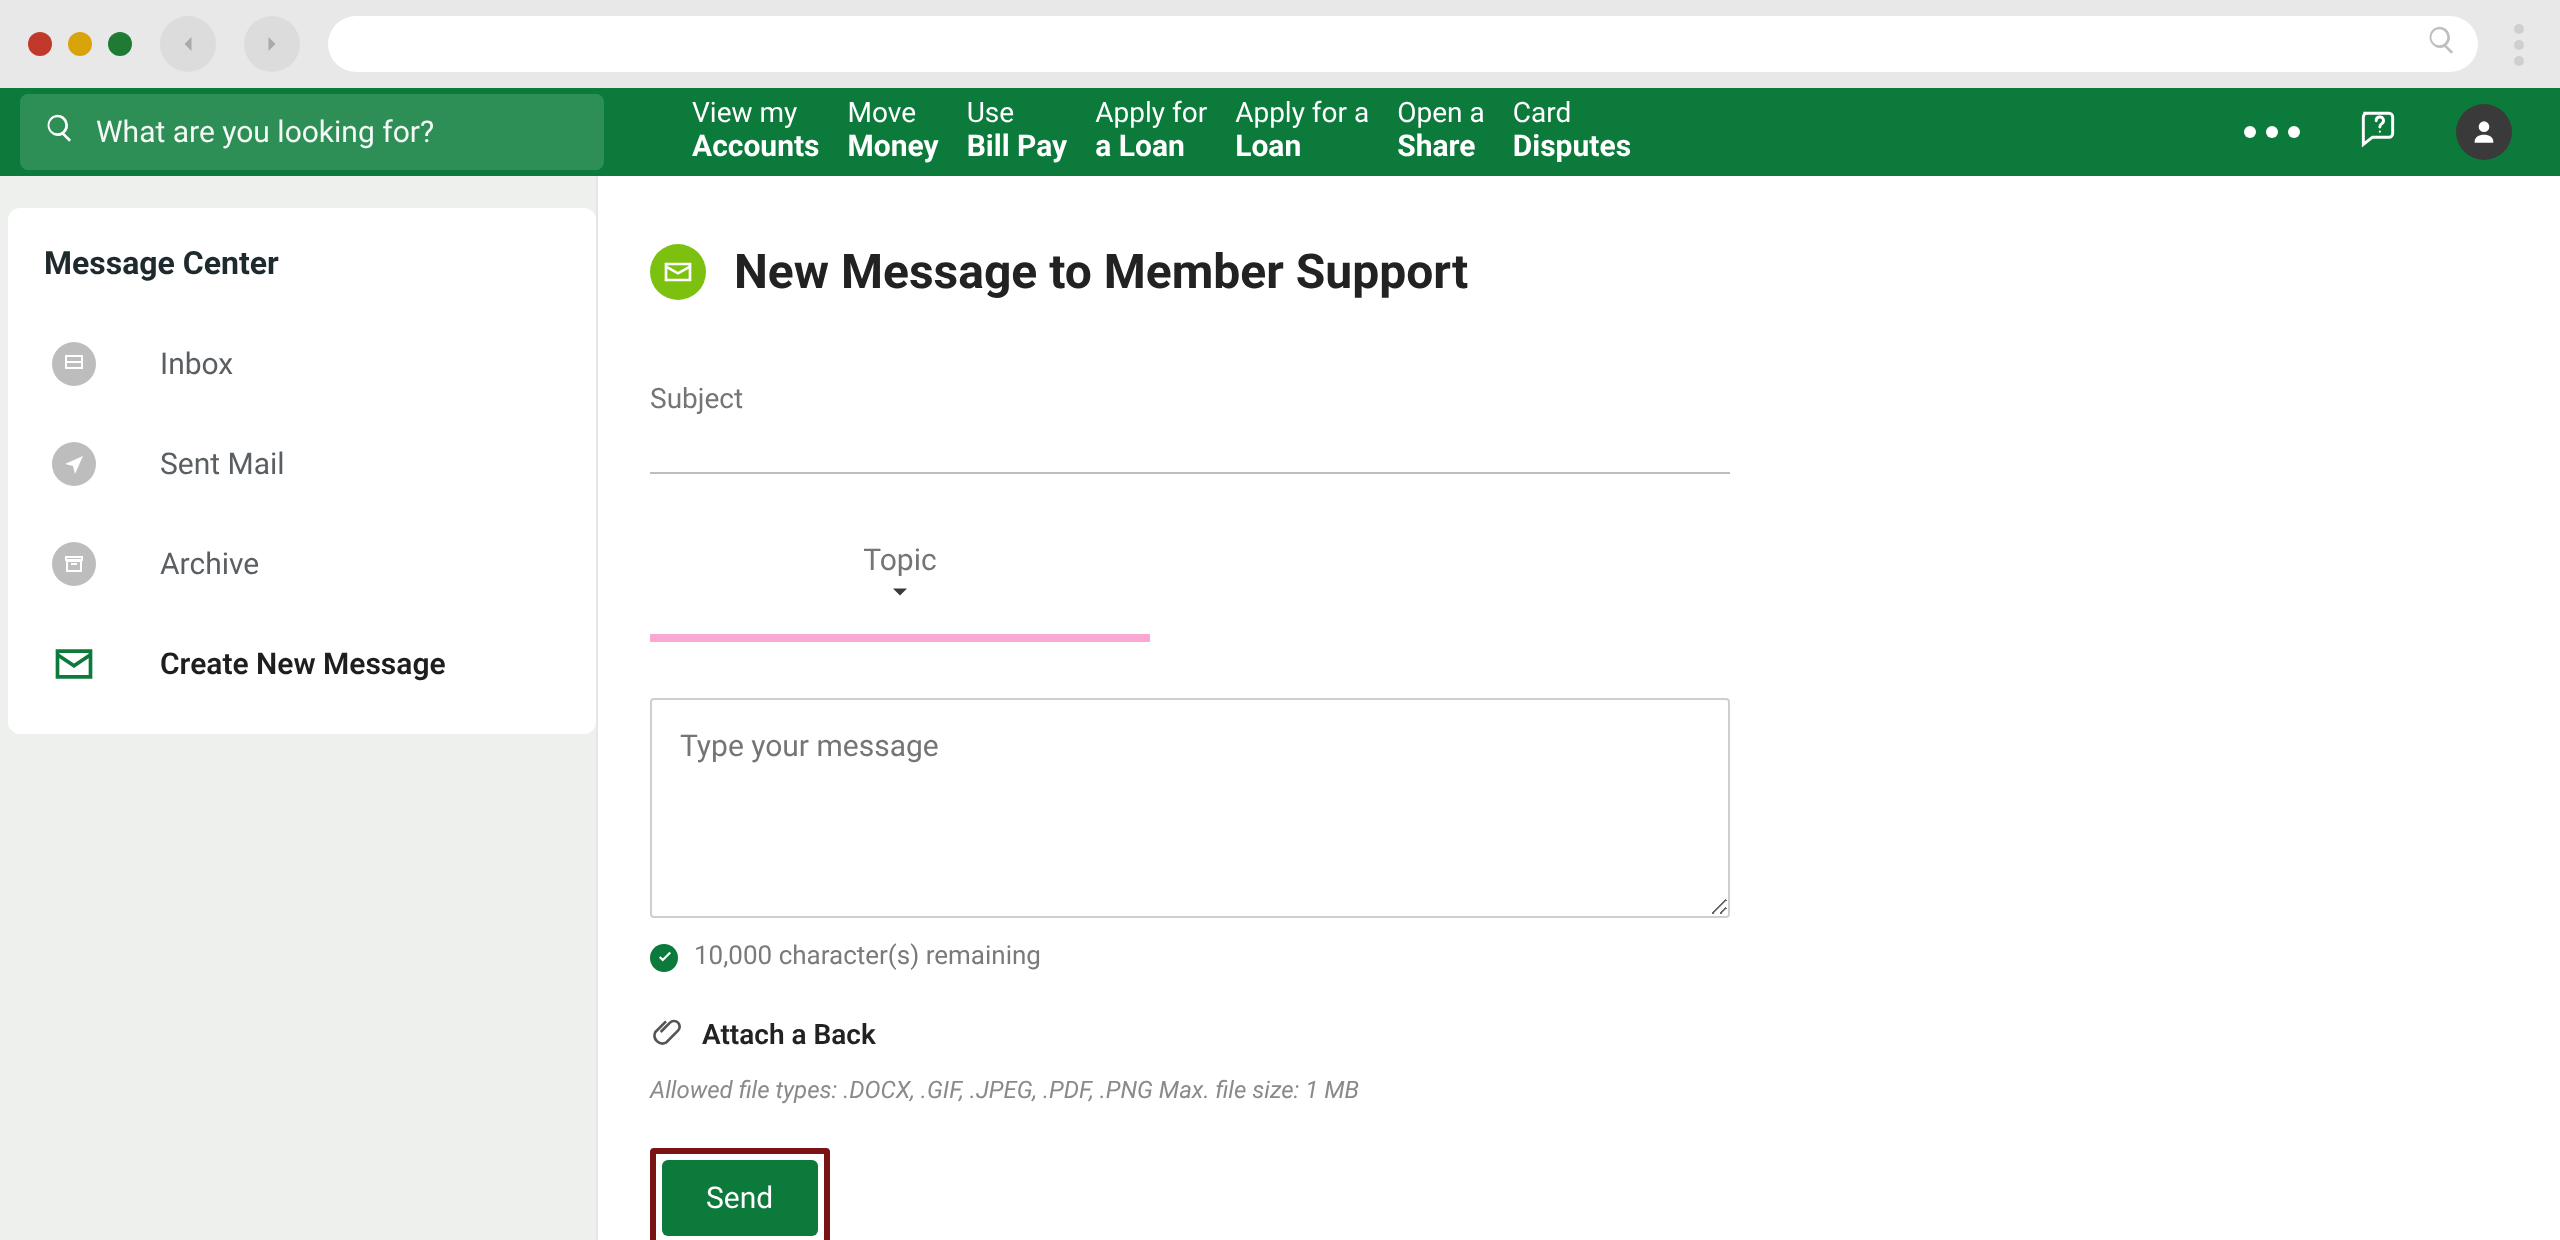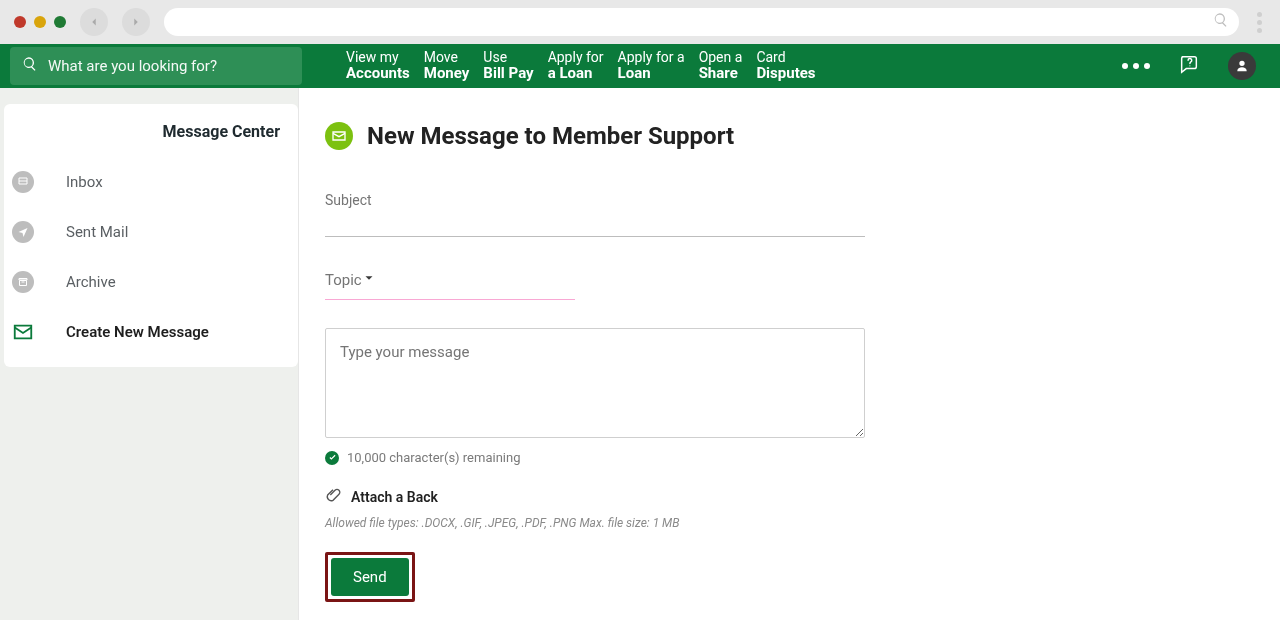--- a/index.html
+++ b/index.html
@@ -32,21 +32,21 @@
   .nav-right { margin-left:auto; display:flex; align-items:center; gap:28px; padding-right:18px; }
   .nav-more { display:flex; gap:5px; }
   .nav-more span { width:6px; height:6px; border-radius:50%; background:#fff; }
   .help-bubble svg { width:22px; height:22px; stroke:#fff; fill:none; stroke-width:1.6; }
   .avatar-circle { width:28px; height:28px; border-radius:50%; background:#3a3a3a; display:flex; align-items:center; justify-content:center; }
   .avatar-circle svg { width:16px; height:16px; fill:#fff; }
 
   
   .workspace { display:flex; padding:0; min-height:calc(620px - 44px - 56px); }
   .sidebar { width:298px; padding:16px 0 0 4px; }
-  .card { background:#fff; border-radius:6px; padding:18px 18px 10px 4px;text-align:right; }
+  .card { background:#fff; border-radius:6px; padding:18px 18px 10px 18px; }
   .card h2 { font-size:16px; color:#1f2a2f; font-weight:700; margin-bottom:16px; }
   .side-item { display:flex; align-items:center; gap:32px; padding:14px 4px; cursor:pointer; }
   .side-icon { width:22px; height:22px; display:flex; align-items:center; justify-content:center; }
   .side-icon.circle { width:22px; height:22px; border-radius:50%; background:#bdbdbd; }
   .side-icon.circle svg { width:12px; height:12px; fill:#fff; }
   .side-item.active .side-icon { color:#0b7a3b; }
   .side-item.active .side-icon svg { fill:#0b7a3b; }
   .side-label { font-size:15px; color:#5a5f63; }
   .side-item.active .side-label { color:#1e1e1e; font-weight:600; }
 
@@ -56,21 +56,21 @@
   .back-row svg { width:16px; height:16px; fill:#3b3f42; }
   .title-row { display:flex; gap:14px; margin-top:16px; }
   .title-badge { width:28px; height:28px; border-radius:50%; background:#7cc110; display:flex; align-items:center; justify-content:center; }
   .title-badge svg { width:16px; height:16px; fill:#fff; }
   .title-row h1 { font-size:24px; color:#222; font-weight:700; }
 
   .form { margin-top:42px; max-width:540px; }
   .field { position:relative; margin-bottom:28px; }
   .field.line input { width:100%; border:none; border-bottom:1px solid #bdbdbd; padding:18px 0 8px 0; font-size:15px; outline:none; background:transparent; }
   .field.line label { position:absolute; left:0; top:0; font-size:14px; color:#757575; }
-  .field.select { width:250px; border-bottom:1px solid #f9a8d4; padding:6px 0 10px 0; display:flex; align-items:center; cursor:pointer; }
+  .field.select { width:250px; border-bottom:4px solid #f9a8d4; padding:6px 0 10px 0; display:flex; align-items:center; cursor:pointer;flex-direction:column; }
   .field.select span { color:#757575; font-size:15px; }
   .field.select svg { width:14px; height:14px; fill:#3a3a3a; }
   .msgbox { width:100%; height:110px; border:1px solid #cfcfcf; border-radius:2px; resize:both; padding:14px; font-size:15px; font-family:inherit; outline:none; }
   .remaining { display:flex; align-items:center; gap:8px; font-size:13px; color:#7a7a7a; margin-top:8px; }
   .remaining .ok { width:14px; height:14px; border-radius:50%; background:#0b7a3b; display:flex; align-items:center; justify-content:center; }
   .remaining .ok svg { width:9px; height:9px; fill:#fff; }
   .attach { display:flex; align-items:center; gap:10px; margin-top:22px; font-weight:600; font-size:14px; color:#222; cursor:pointer; }
   .attach svg { width:16px; height:16px; fill:#555; }
   .hint { font-size:12px; color:#8a8a8a; font-style:italic; margin-top:10px; }
   .send-wrap { display:inline-block; border:3px solid #7a1414; padding:3px; margin-top:22px; border-radius:2px; }

